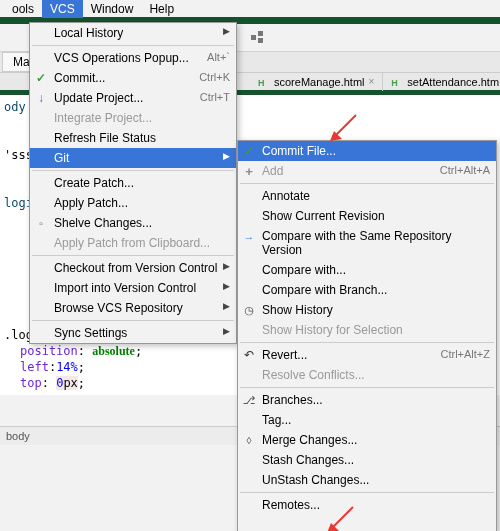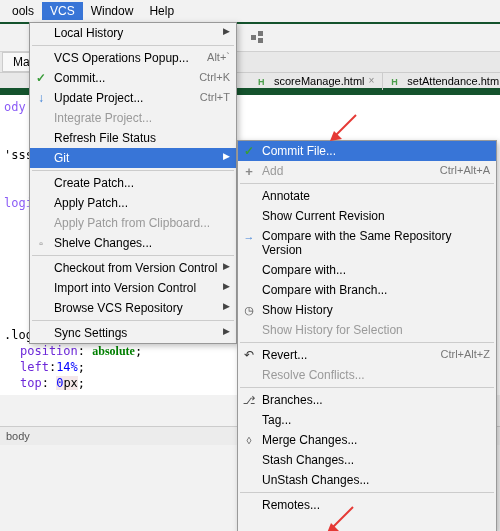--- a/index.html
+++ b/index.html
@@ -1,37 +1,37 @@
 <!DOCTYPE html>
 <html><head>
   <meta charset="utf-8">
   <style>
     * { margin: 0; padding: 0; box-sizing: border-box; }
     body { font-family: "Segoe UI", Tahoma, sans-serif; font-size: 12px; background: #f2f2f2; width: 500px; height: 531px; overflow: hidden; position: relative; }
     
-    .menubar { background: #f2f2f2; border-bottom: 2px solid #14532d; display: flex; align-items: center; height: 24px; padding-left: 4px; }
+    .menubar { background: #f2f2f2; border-bottom: 7px solid #14532d; display: flex; align-items: center; height: 24px; padding-left: 4px; }
     .menubar-item { padding: 2px 8px; cursor: default; }
     .menubar-item.selected { background: #3875d7; color: white; }
     
     .toolbar { background: #f2f2f2; height: 28px; border-bottom: 1px solid #d0d0d0; position: relative; }
     .toolbar-icon { position: absolute; left: 250px; top: 6px; width: 14px; height: 14px; }
     
     .tabs-main { display: flex; background: #e8e8e8; height: 21px; border-bottom: 1px solid #cccccc; padding-left: 2px; }
     .tab-maint { padding: 2px 10px; border: 1px solid #cccccc; background: #f8f8f8; }
     
-    .tabs-editor { display: flex; background: #e8e8e8; height: 22px; border-bottom: 7px solid #14532d; align-items: center; }
+    .tabs-editor { display: flex; background: #e8e8e8; height: 22px; border-bottom: 5px solid #14532d; align-items: center; }
     .tab-editor { padding: 3px 8px; display: flex; align-items: center; gap: 4px; border-right: 1px solid #cccccc; font-size: 11px; }
     .tab-icon { width: 12px; height: 12px; display: inline-block; position:relative; }
     .tab-icon:before { content:"H"; color:#4b9e4b; font-weight:bold; font-size:9px; }
     .tab-close { color: #888; font-size: 10px; }
     
     .editor { background: white; padding: 4px; font-family: Consolas, monospace; font-size: 12px; line-height: 16px; }
     .str { color: #6d28d9; }
     .sel { color:#000000; }
-    .tag { color: #8b5cf6; }
+    .tag { color: #0c4a6e; }
     .kw-pos { color: #008000; font-weight: bold; font-family: Liberation Serif, serif; }
     .num { color: #0000ff; }
     .err { background: #f5e8e8; }
     
     .bottom-bar { position: absolute; bottom: 86px; left:0; width: 100%; background: #ececec; border-top: 1px solid #ccc; padding: 3px 6px; color: #555; font-size: 11px; }
     
     .menu { position: absolute; background: #f2f2f2; border: 1px solid #999; box-shadow: 2px 2px 6px rgba(0,0,0,0.25); }
     .vcs-menu { top: 22px; left: 29px; width: 208px; }
     .git-submenu { top: 140px; left: 237px; width: 260px; height: 392px; overflow: hidden; }
     
@@ -142,26 +142,26 @@
       <span>Git</span>
       <span class="submenu-arrow">▶</span>
     </div>
     <div class="menu-sep"></div>
     <div class="menu-item">
       <span>Create Patch...</span>
     </div>
     <div class="menu-item">
       <span>Apply Patch...</span>
     </div>
-    <div class="menu-item disabled">
-      <span>Apply Patch from Clipboard...</span>
-    </div>
     <div class="menu-item">
       <span class="menu-icon box-icon"></span>
       <span>Shelve Changes...</span>
+    </div>
+    <div class="menu-item disabled">
+      <span>Apply Patch from Clipboard...</span>
     </div>
     <div class="menu-sep"></div>
     <div class="menu-item">
       <span>Checkout from Version Control</span>
       <span class="submenu-arrow">▶</span>
     </div>
     <div class="menu-item">
       <span>Import into Version Control</span>
       <span class="submenu-arrow">▶</span>
     </div>

